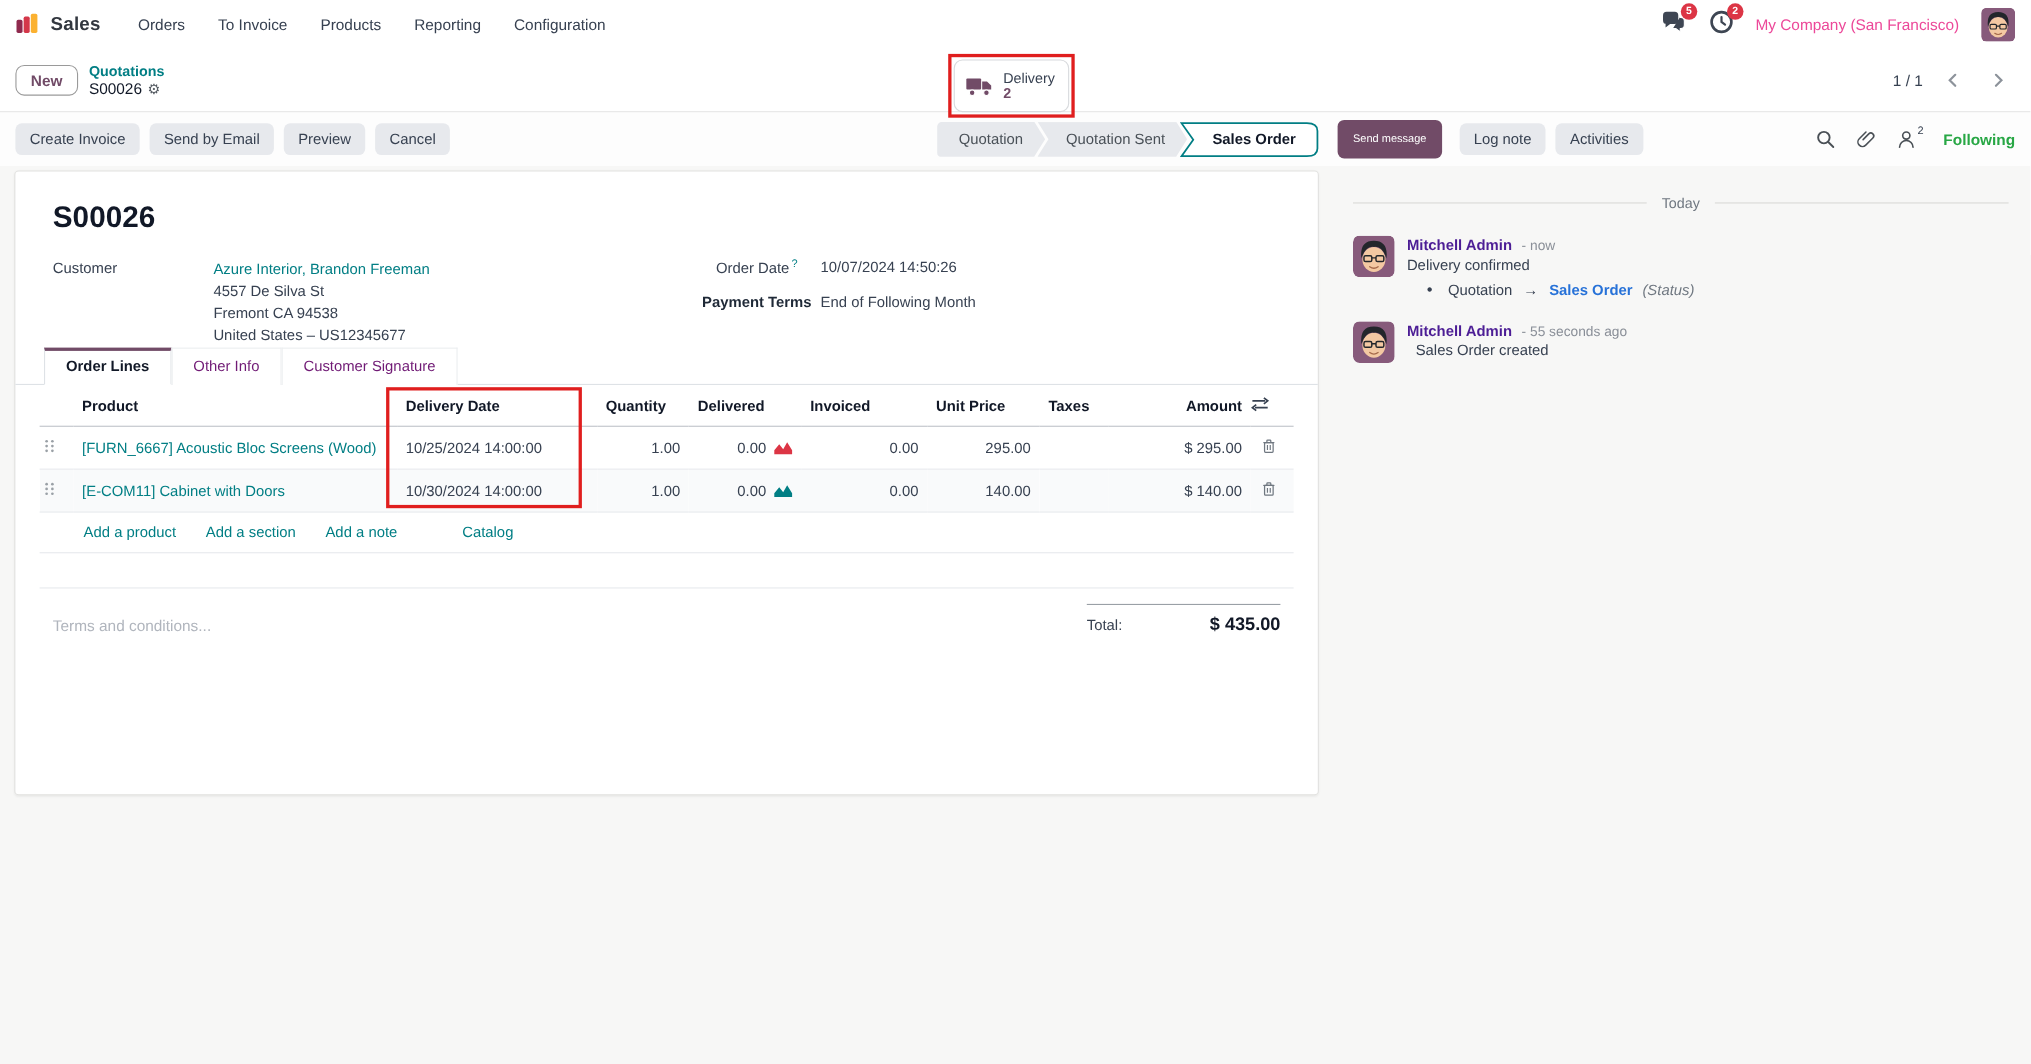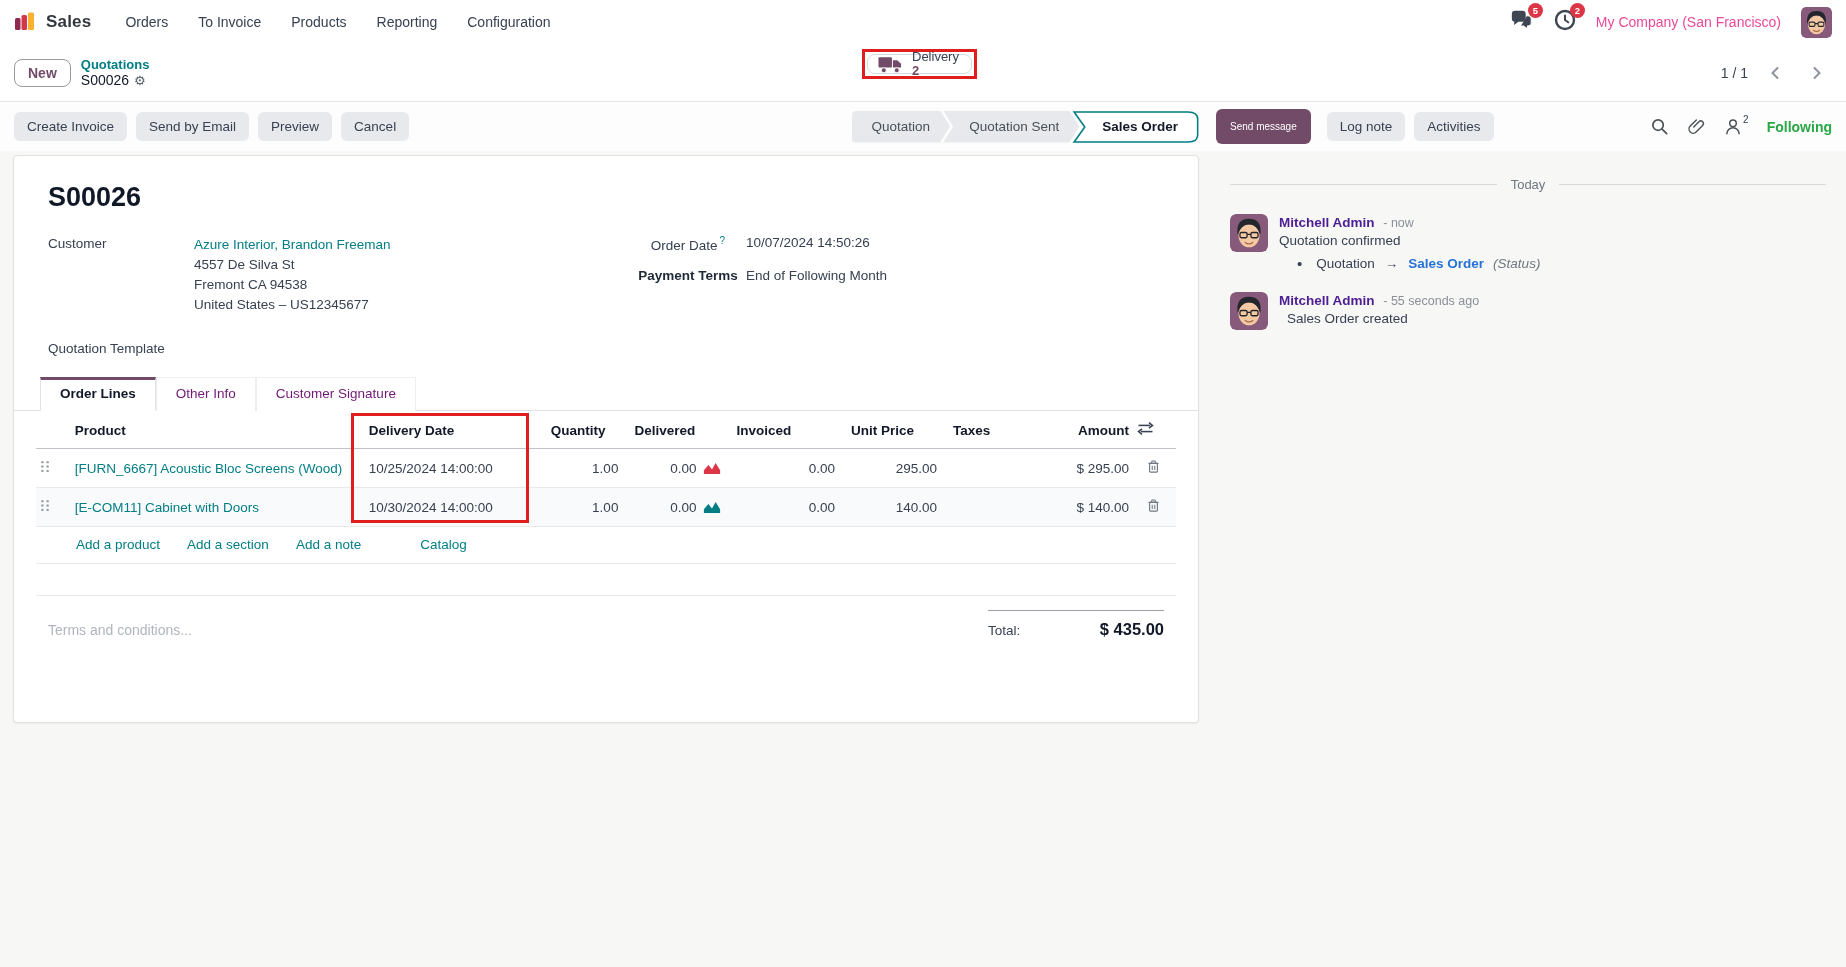--- a/index.html
+++ b/index.html
@@ -23,21 +23,21 @@
   
   .cp-row { height:57px; display:flex; align-items:center; padding:0 14px; position:relative; background:#fff;}
   .btn-new { border:1px solid #9a9a9a; border-radius:8px; background:#fff; color:#714B67;
     font-weight:600; font-size:14px; padding:5px 13px; cursor:pointer; font-family:inherit;}
   .crumbs { margin-left:10px; line-height:14px; }
   .crumb-parent { font-size:13px; font-weight:600; color:#017E84; cursor:pointer; display:block;}
   .crumb-current { font-size:14px; color:#111827; display:flex; align-items:center; gap:5px; margin-top:1px;}
   .gear { color:#555b62; font-size:13px; cursor:pointer; line-height:1;}
   .annotation-box-1 { position:absolute; left:862px; top:5px; border:3px solid #e01e1e; padding:2px; }
   .smart-btn { display:flex; align-items:center; gap:9px; border:1px solid #d8dadd; border-radius:8px;
-    background:#fff; padding:3px 12px 3px 10px; cursor:pointer; height:20px;}
+    background:#fff; padding:3px 12px 3px 10px; cursor:pointer; height:48px;}
   .smart-txt { line-height:14px; font-size:13px; }
   .smart-count { color:#714B67; font-weight:600; }
   .pager-zone { margin-left:auto; display:flex; align-items:center; gap:12px; }
   .pager-txt { font-size:14px; color:#374151; }
   .pager-btn { width:30px; height:30px; border:none; background:#fff; border-radius:6px; cursor:pointer;
     display:flex; align-items:center; justify-content:center;}
 
   
   .action-bar { height:50px; border-top:1px solid #e5e5e5; display:flex; align-items:center;
     padding:0 14px 0 14px; background:#fdfdfd;}
@@ -314,21 +314,20 @@
             </div>
             <div class="fvalue">10/07/2024 14:50:26</div>
           </div>
           <div class="frow">
             <div class="flabel2 bold">Payment Terms</div>
             <div class="fvalue">End of Following Month</div>
           </div>
         </div>
       </div>
 
-      <div class="qt-label">Quotation Template</div>
 
       <div class="tabs">
         <div class="tab active">Order Lines</div>
         <div class="tab">Other Info</div>
         <div class="tab">Customer Signature</div>
       </div>
 
       <div class="table-wrap">
         <table class="olines">
           <colgroup>
@@ -450,21 +449,21 @@
       <div class="msg-avatar">
         <svg width="38" height="38" viewBox="0 0 40 40">
             <use href="#sym-avatar"></use>
           </svg>
       </div>
       <div class="msg-body">
         <div class="msg-head">
           <span class="msg-author">Mitchell Admin</span>
           <span class="msg-time">- now</span>
         </div>
-        <div class="msg-text">Quotation confirmed</div>
+        <div class="msg-text">Delivery confirmed</div>
         <div class="tracking">
           <span class="trk-bullet">•</span>
           <span>Quotation</span>
           <span class="trk-arrow">→</span>
           <span class="trk-new">Sales Order</span>
           <span class="trk-field">(Status)</span>
         </div>
       </div>
     </div>
 

